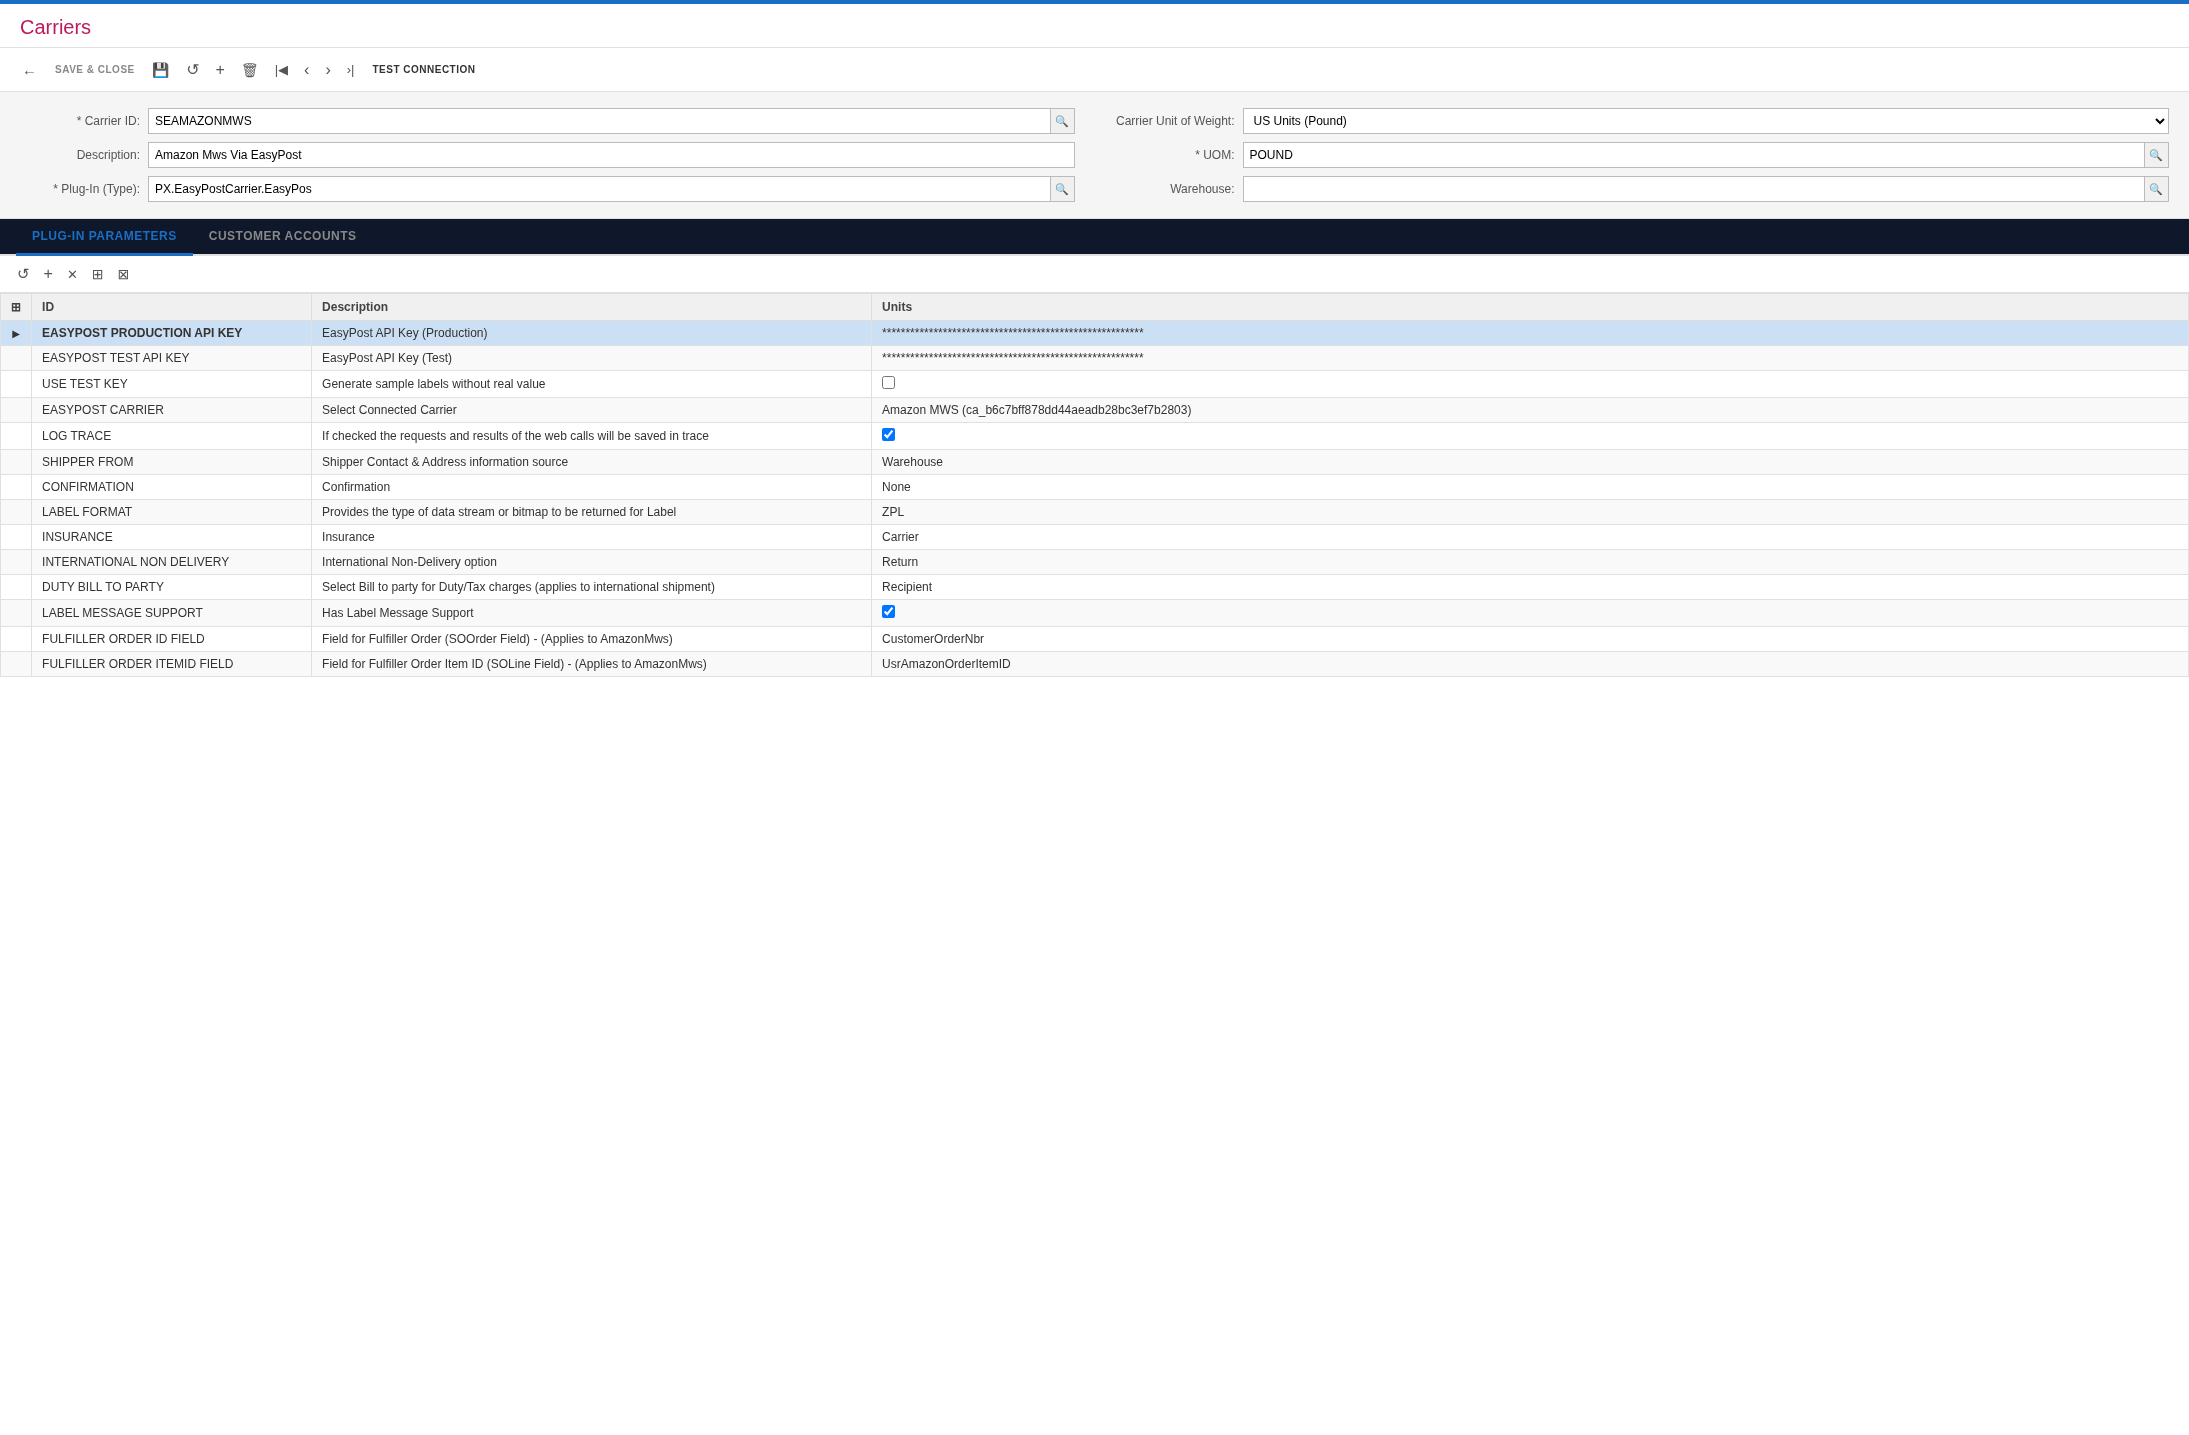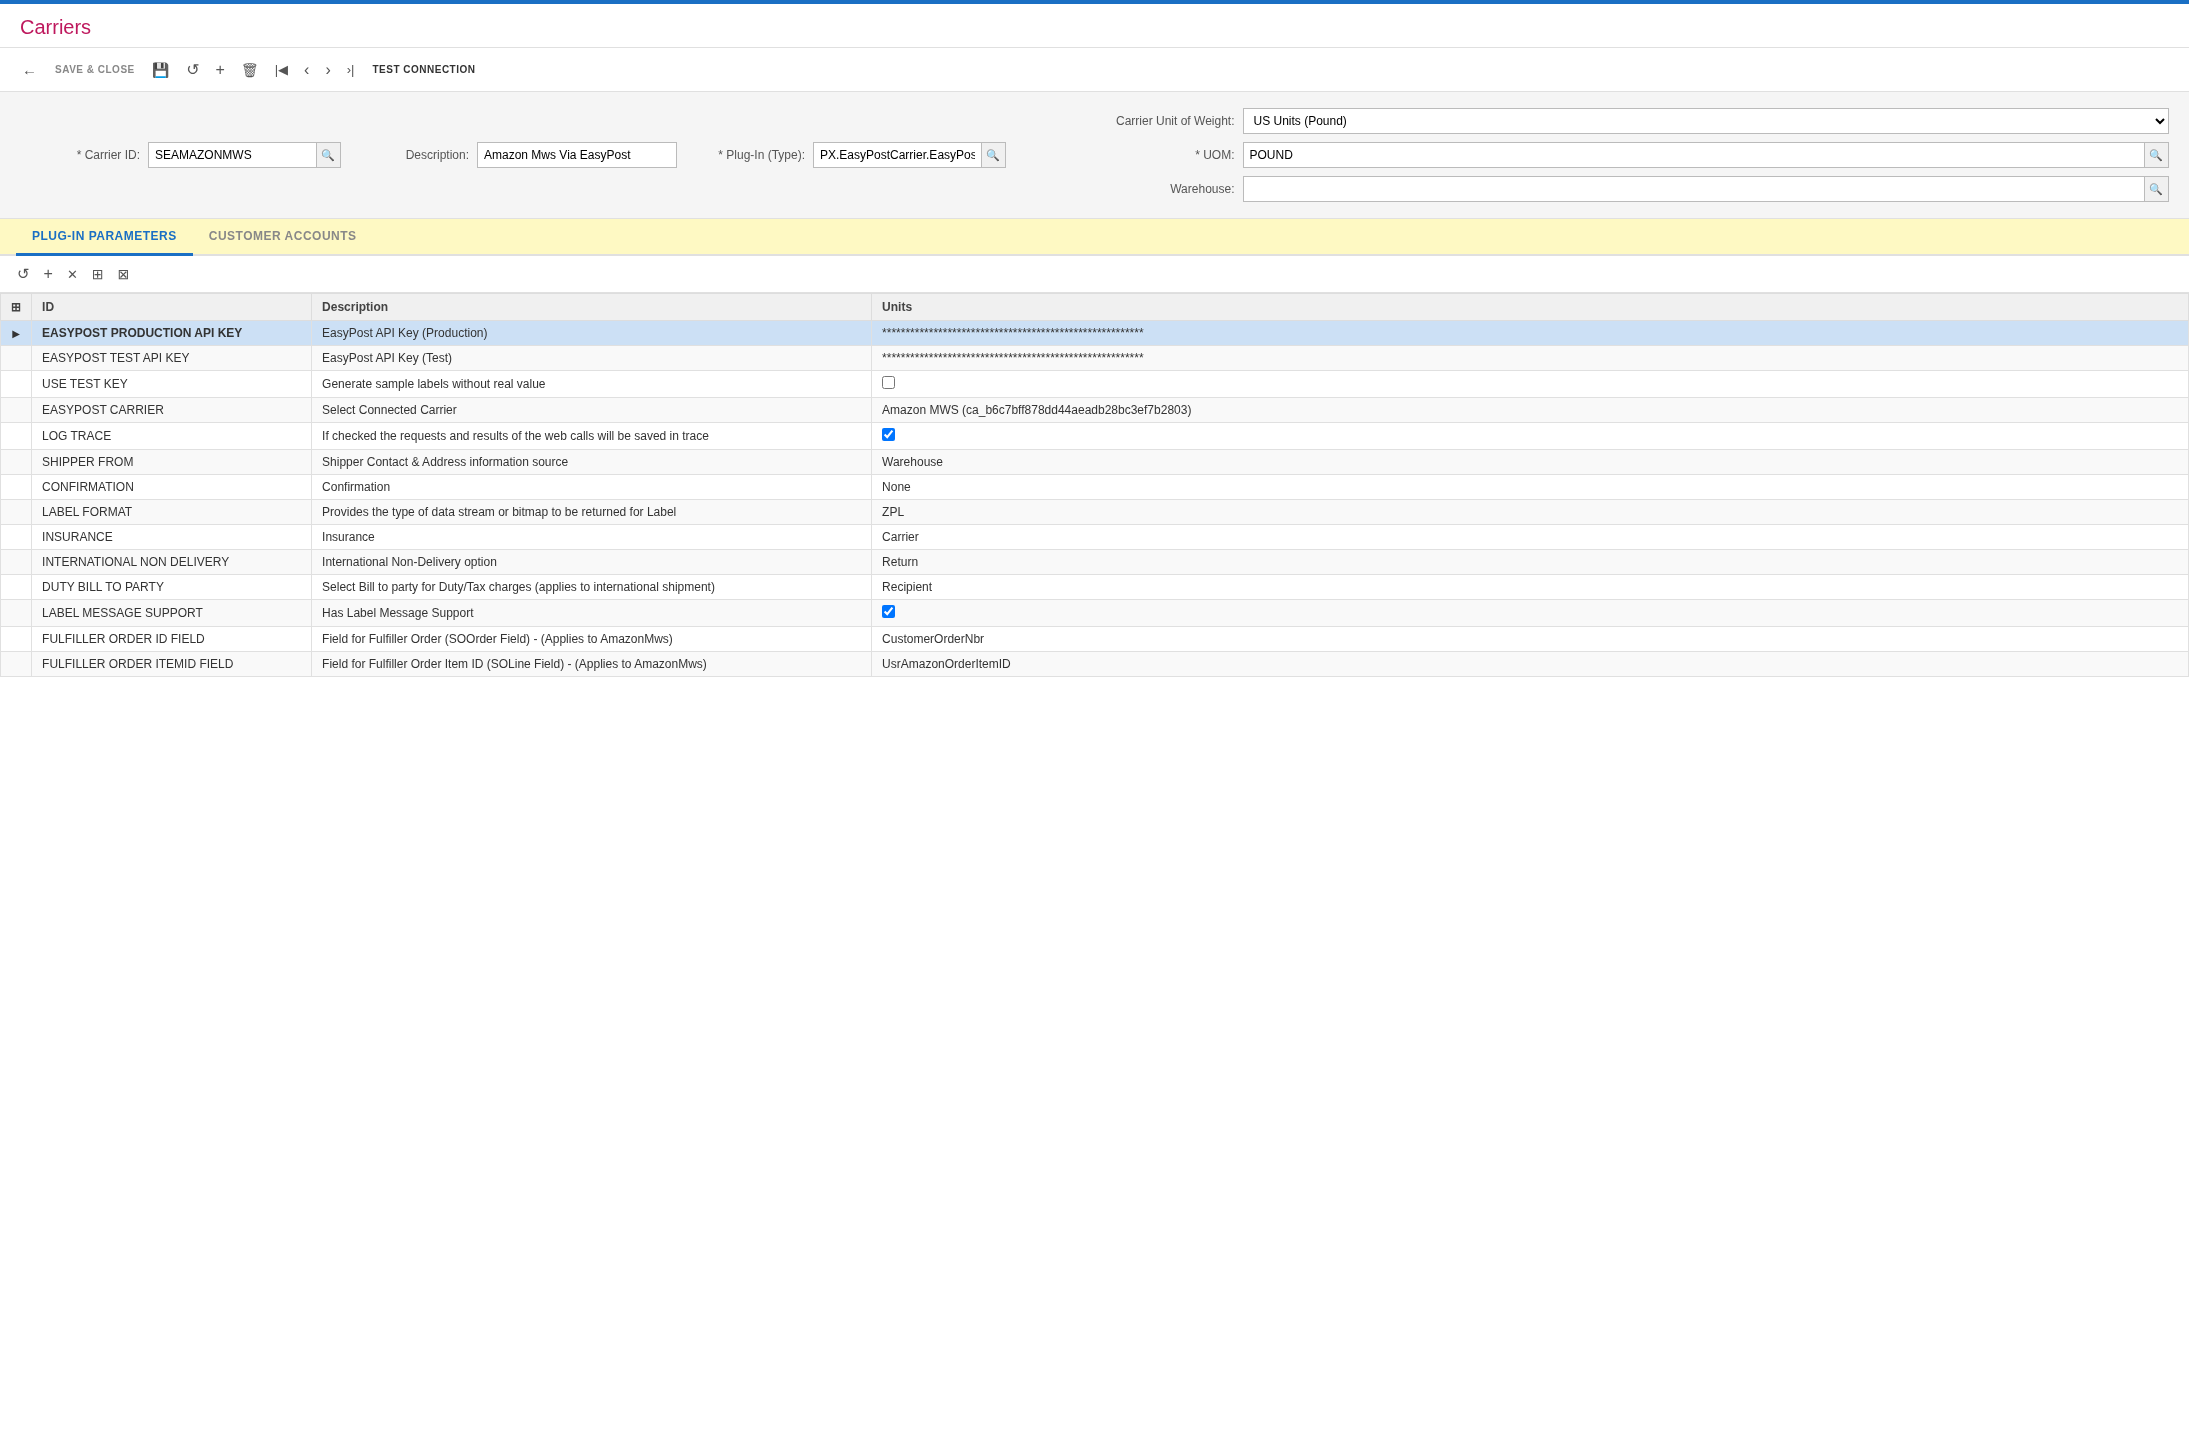--- a/index.html
+++ b/index.html
@@ -118,21 +118,21 @@
       flex: 1;
       min-width: 180px;
       appearance: auto;
     }
 
     .tabs-bar {
       display: flex;
       align-items: flex-end;
       padding: 0 16px;
       border-bottom: 2px solid #e0e0e0;
-      background: #fef9c3;
+      background: #0f172a;
     }
 
     .tab {
       padding: 10px 16px;
       font-size: 12px;
       font-weight: 600;
       cursor: pointer;
       color: #888;
       border-bottom: 3px solid transparent;
       margin-bottom: -2px;
@@ -213,21 +213,21 @@
   <button class="toolbar-btn" title="First" style="font-size:13px;">|◀</button>
   <button class="toolbar-btn" title="Previous" style="font-size:16px;">‹</button>
   <button class="toolbar-btn" title="Next" style="font-size:16px;">›</button>
   <button class="toolbar-btn" title="Last" style="font-size:13px;">›|</button>
   <button class="toolbar-btn text-btn active" style="color:#333; font-weight:600; letter-spacing:0.5px;">TEST CONNECTION</button>
 </div>
 
 <div class="form-section">
   <div class="form-grid">
 
-    <div style="display:flex; gap:8px;">
+    <div style="display:flex; flex-direction:column; gap:8px;">
       <div class="form-row">
         <span class="form-label">* Carrier ID:</span>
         <div class="form-input-wrap">
           <input type="text" value="SEAMAZONMWS" style="">
           <button class="search-btn">🔍</button>
         </div>
       </div>
       <div class="form-row">
         <span class="form-label">Description:</span>
         <div class="form-input-wrap">

